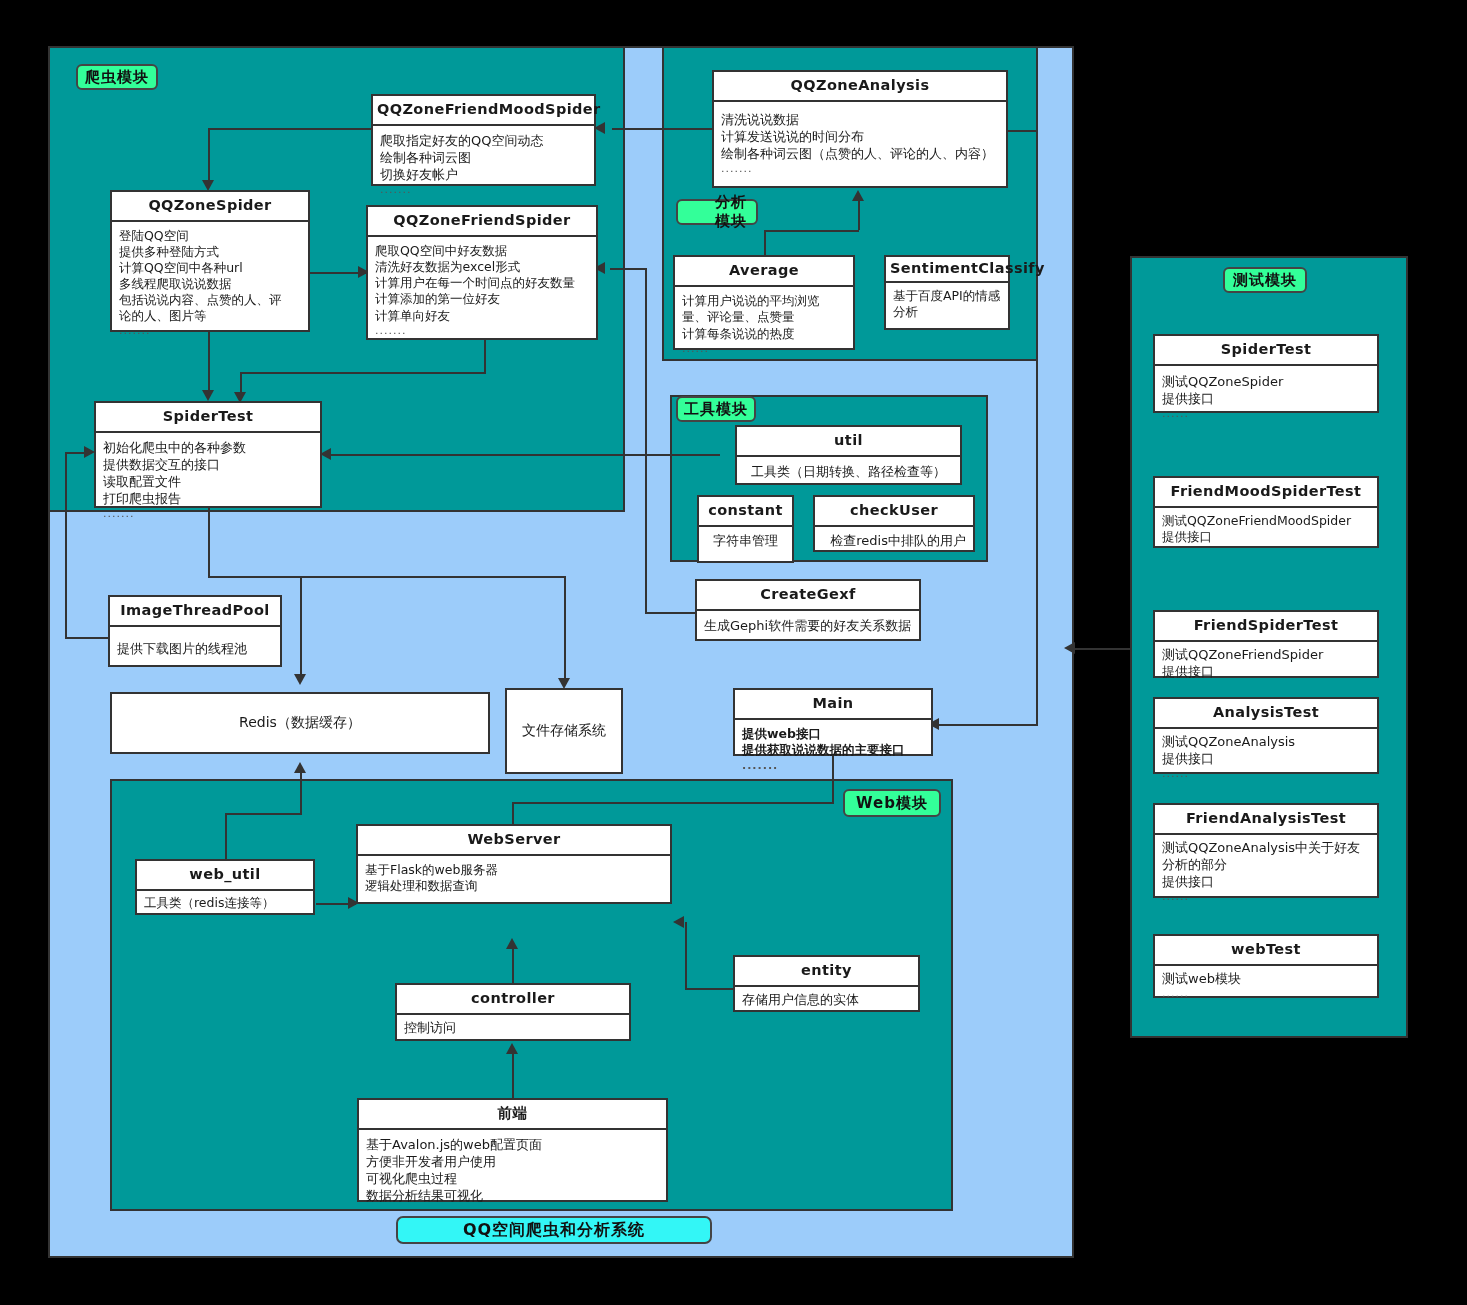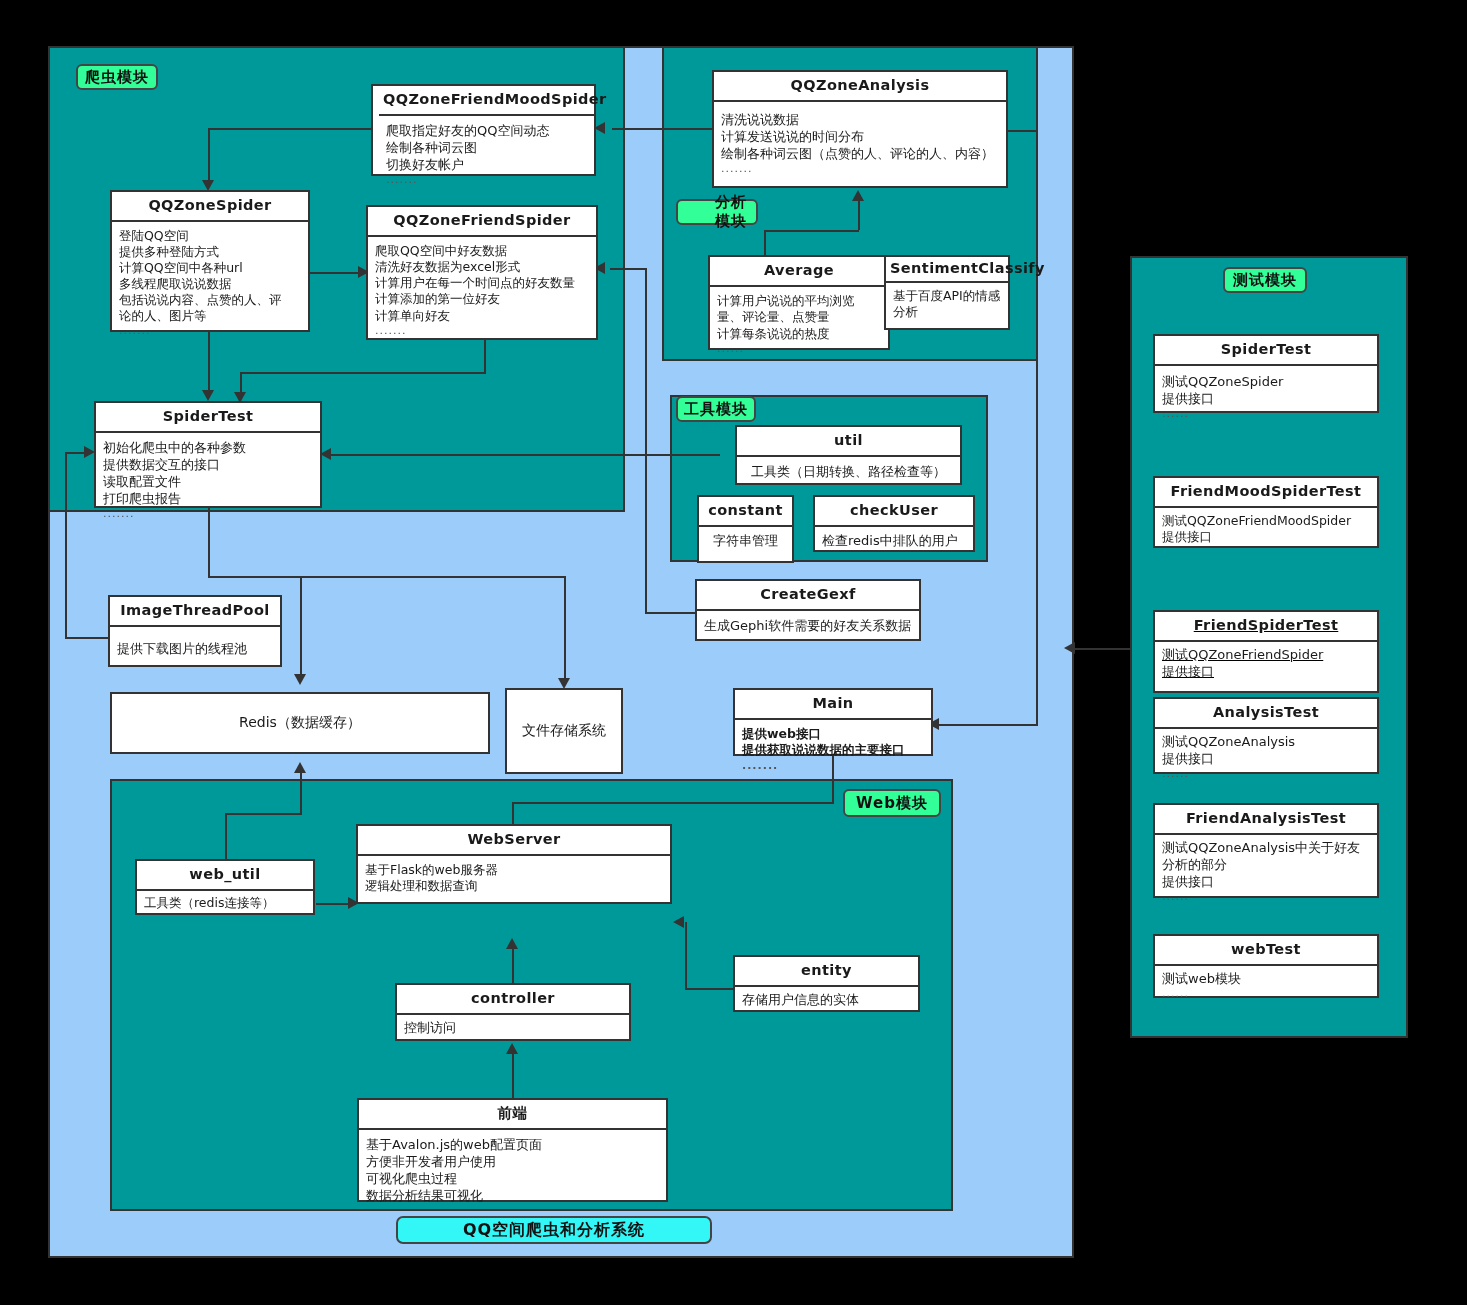--- a/index.html
+++ b/index.html
@@ -143,21 +143,21 @@
   <div class="arw a-up" style="left:506px;top:1043px;"></div>
 
   <div class="ln lv" style="left:685px;top:922px;height:66px;"></div>
   <div class="ln lh" style="left:685px;top:988px;width:50px;"></div>
   <div class="ln lh" style="left:685px;top:922px;width:2px;"></div>
   <div class="arw a-left" style="left:673px;top:916px;"></div>
 
   <div class="ln lh" style="left:1074px;top:648px;width:58px;"></div>
   <div class="arw a-left" style="left:1064px;top:642px;"></div>
 
-  <div class="klass" style="left:371px;top:84px;width:225px;height:92px;padding-left:6px;">
+  <div class="klass" style="left:371px;top:94px;width:225px;height:92px;">
     <div class="ktitle">QQZoneFriendMoodSpider</div>
     <div class="kbody">
       <div>爬取指定好友的QQ空间动态</div>
       <div>绘制各种词云图</div>
       <div>切换好友帐户</div>
       <div class="dots">.......</div>
     </div>
   </div>
 
   <div class="klass" style="left:110px;top:190px;width:200px;height:142px;">
@@ -206,21 +206,21 @@
   <div class="klass" style="left:712px;top:70px;width:296px;height:118px;">
     <div class="ktitle">QQZoneAnalysis</div>
     <div class="kbody" style="padding-top:9px;">
       <div>清洗说说数据</div>
       <div>计算发送说说的时间分布</div>
       <div>绘制各种词云图（点赞的人、评论的人、内容）</div>
       <div class="dots">.......</div>
     </div>
   </div>
 
-  <div class="klass" style="left:673px;top:255px;width:182px;height:95px;margin-left:35px;">
+  <div class="klass" style="left:673px;top:255px;width:182px;height:95px;">
     <div class="ktitle">Average</div>
     <div class="kbody" style="font-size:12.5px;">
       <div>计算用户说说的平均浏览</div>
       <div>量、评论量、点赞量</div>
       <div>计算每条说说的热度</div>
       <div class="dots">......</div>
     </div>
   </div>
 
   <div class="klass" style="left:735px;top:425px;width:227px;height:60px;">
@@ -240,21 +240,21 @@
 
   <div class="klass" style="left:697px;top:495px;width:97px;height:68px;">
     <div class="ktitle">constant</div>
     <div class="kbody" style="text-align:center;padding-top:5px;">
       <div>字符串管理</div>
     </div>
   </div>
 
   <div class="klass" style="left:813px;top:495px;width:162px;height:57px;">
     <div class="ktitle">checkUser</div>
-    <div class="kbody" style="text-align:left;padding-top:5px;">
+    <div class="kbody" style="text-align:right;padding-top:5px;">
       <div>检查redis中排队的用户</div>
     </div>
   </div>
 
   <div class="klass" style="left:695px;top:579px;width:226px;height:62px;">
     <div class="ktitle">CreateGexf</div>
     <div class="kbody" style="padding-top:6px;">
       <div>生成Gephi软件需要的好友关系数据</div>
     </div>
   </div>
@@ -325,21 +325,21 @@
   </div>
 
   <div class="klass" style="left:1153px;top:476px;width:226px;height:72px;">
     <div class="ktitle">FriendMoodSpiderTest</div>
     <div class="kbody" style="padding-top:5px;font-size:12.5px;">
       <div>测试QQZoneFriendMoodSpider</div>
       <div>提供接口</div>
     </div>
   </div>
 
-  <div class="klass" style="left:1153px;top:610px;width:226px;height:83px;text-decoration:underline;">
+  <div class="klass" style="left:1153px;top:610px;width:226px;height:68px;">
     <div class="ktitle">FriendSpiderTest</div>
     <div class="kbody" style="padding-top:4px;">
       <div>测试QQZoneFriendSpider</div>
       <div>提供接口</div>
     </div>
   </div>
 
   <div class="klass" style="left:1153px;top:697px;width:226px;height:77px;">
     <div class="ktitle">AnalysisTest</div>
     <div class="kbody" style="padding-top:4px;">

